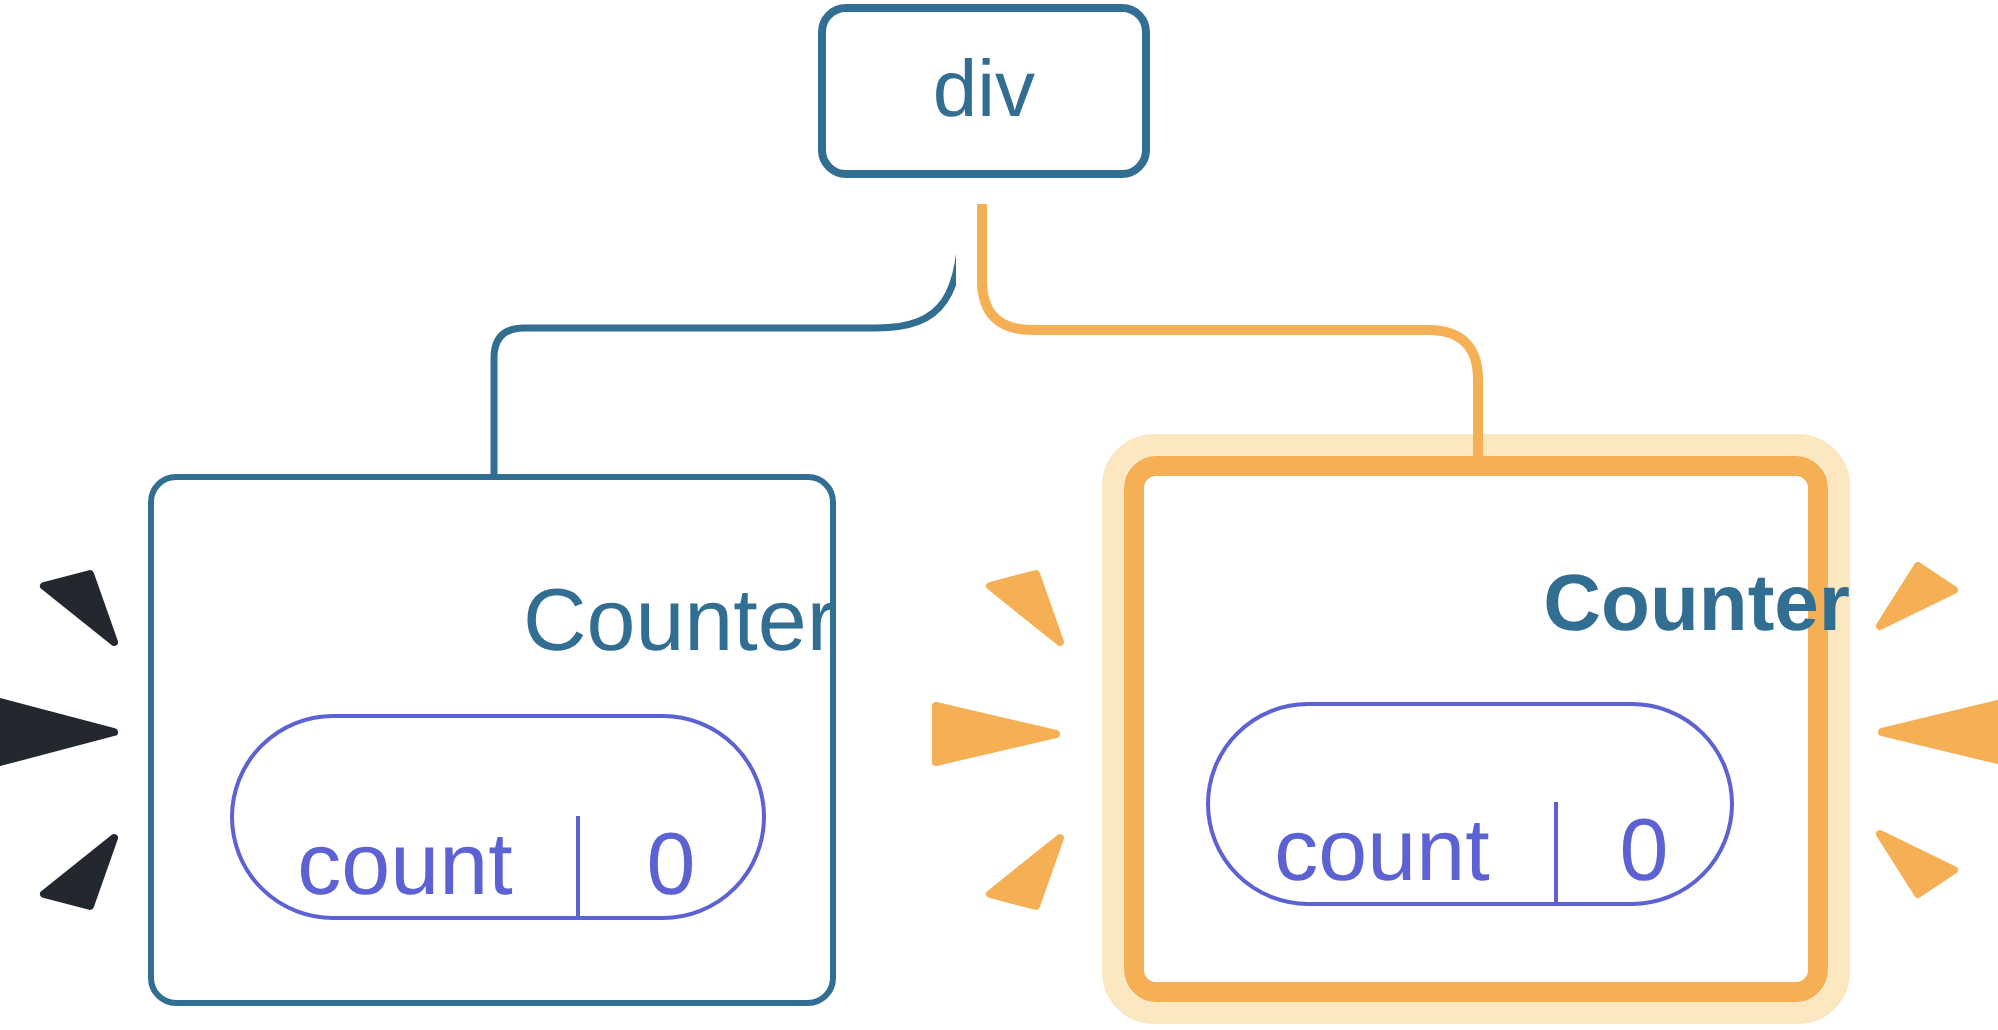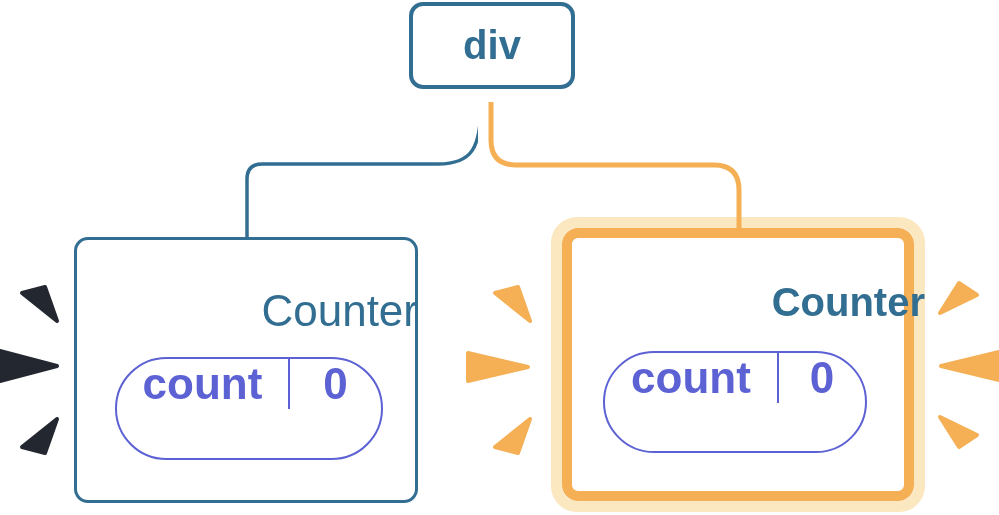--- a/index.html
+++ b/index.html
@@ -11,21 +11,21 @@
   .layer{position:absolute;left:0;top:0;width:999px;height:515px;pointer-events:none;}
   #under{z-index:1;}
   #over{z-index:3;}
   .node{
     position:absolute;box-sizing:border-box;background:var(--card-bg,#fff);
     display:flex;align-items:center;justify-content:center;z-index:2;
   }
   #div-box{
     left:409px;top:2px;width:166px;height:87px;
     border:4px solid var(--steel-blue);border-radius:14px;
-    font-size:40px;font-weight:700;color:var(--steel-blue);
+    font-size:40px;font-weight:400;color:var(--steel-blue);
   }
   #left-card{
     left:74px;top:237px;width:344px;height:266px;
     border:3.5px solid var(--steel-blue);border-radius:14px;
     display:block;
   }
   #right-card{
     left:551px;top:217px;width:374px;height:295px;
     box-sizing:border-box;position:absolute;z-index:2;
     border:11px solid var(--cream);border-radius:26px;background:transparent;
@@ -37,22 +37,22 @@
   }
   .card-title{
     position:absolute;left:0;width:100%;text-align:right;
     color:var(--steel-blue);
   }
   
   .card-title.abs{position:absolute;z-index:2;}
   .pill{
     position:absolute;z-index:2;box-sizing:border-box;
     border:2px solid var(--indigo);border-radius:60px;
-    background:var(--card-bg,#fff);display:flex;align-items:flex-start;
-    color:var(--indigo);font-size:44px;font-weight:bold;
+    background:var(--card-bg,#fff);display:flex;align-items:flex-end;
+    color:var(--indigo);font-size:44px;
   }
   #left-pill{left:115px;top:357px;width:268px;height:103px;}
   #right-pill{left:603px;top:351px;width:264px;height:102px;}
   .pill .name{
     width:171px;display:flex;align-items:center;justify-content:center;
   }
   .pill .value{
     flex:1;display:flex;align-items:center;justify-content:center;
     border-left:2px solid var(--indigo);
   }

